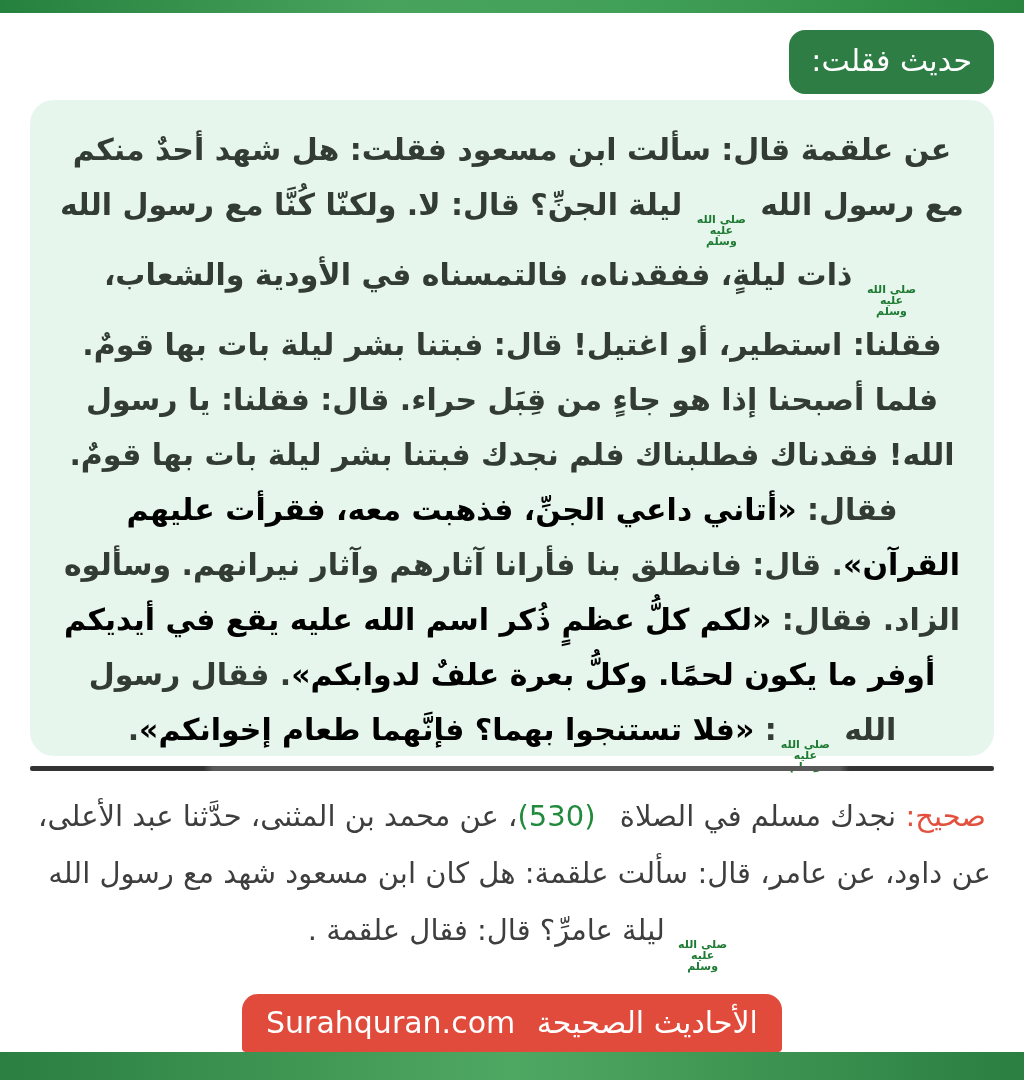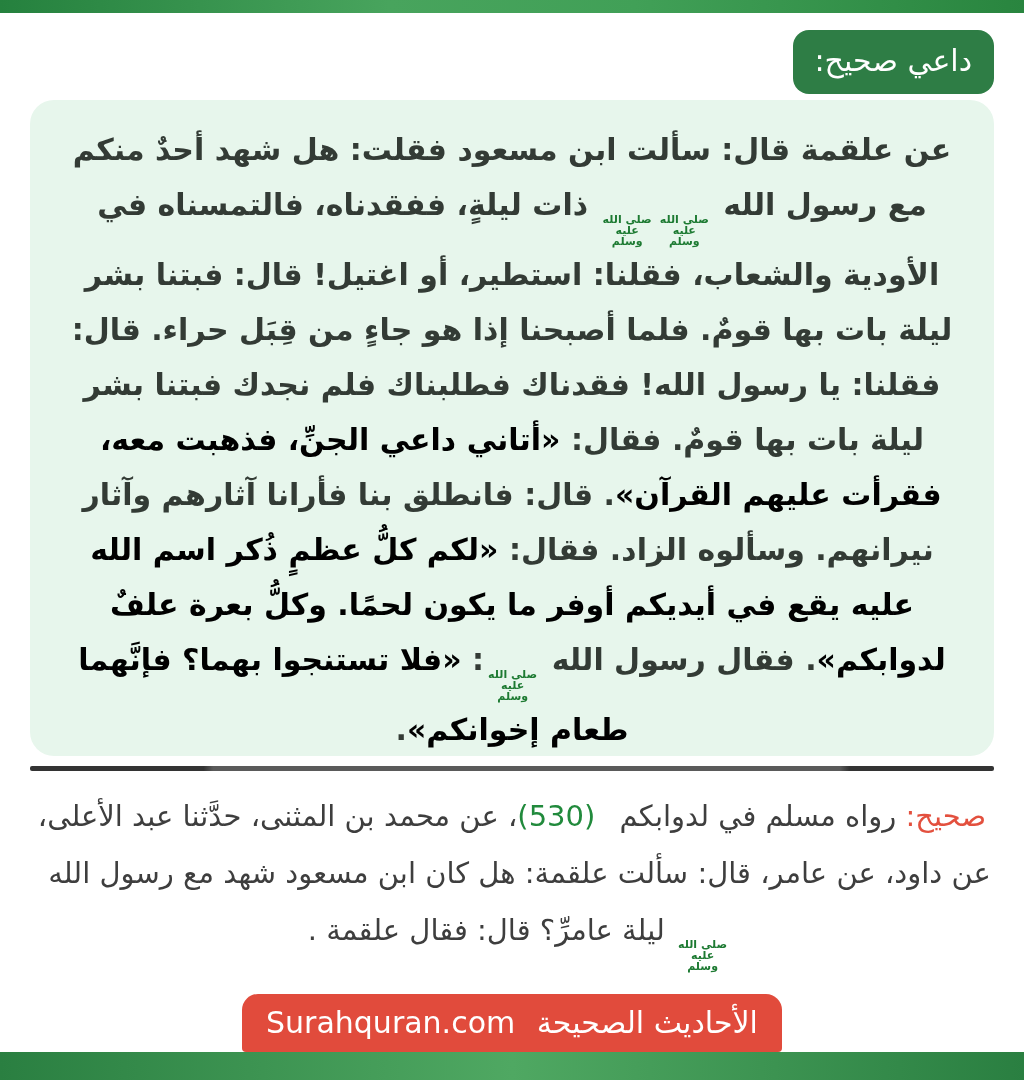--- a/index.html
+++ b/index.html
@@ -67,39 +67,39 @@
   }
   .site-button .lbl { margin:0 6px; }
 </style>
 </head>
 <body>
 
 <div class="page">
 
   <div class="top-bar"></div>
 
-  <div class="grade-badge">داعي صحيح:</div>
+  <div class="grade-badge">حديث فقلت:</div>
 
   <div class="hadith-box"><span class="seg-dark">عن علقمة قال: سألت ابن مسعود فقلت: هل شهد أحدٌ منكم مع رسول الله </span><span class="saw">
         <span class="saw-line">صلى الله</span>
         <span class="saw-line">عليه</span>
         <span class="saw-line">وسلم</span>
-      </span><span class="saw">
+      </span><span class="seg-dark"> ليلة الجنِّ؟ قال: لا. ولكنّا كُنَّا مع رسول الله </span><span class="saw">
         <span class="saw-line">صلى الله</span>
         <span class="saw-line">عليه</span>
         <span class="saw-line">وسلم</span>
       </span><span class="seg-dark"> ذات ليلةٍ، ففقدناه، فالتمسناه في الأودية والشعاب، فقلنا: استطير، أو اغتيل! قال: فبتنا بشر ليلة بات بها قومٌ. فلما أصبحنا إذا هو جاءٍ من قِبَل حراء. قال: فقلنا: يا رسول الله! فقدناك فطلبناك فلم نجدك فبتنا بشر ليلة بات بها قومٌ. فقال: </span><span class="seg-blue">«أتاني داعي الجنِّ، فذهبت معه، فقرأت عليهم القرآن»</span><span class="seg-dark">. قال: فانطلق بنا فأرانا آثارهم وآثار نيرانهم. وسألوه الزاد. فقال: </span><span class="seg-blue">«لكم كلُّ عظمٍ ذُكر اسم الله عليه يقع في أيديكم أوفر ما يكون لحمًا. وكلُّ بعرة علفٌ لدوابكم»</span><span class="seg-dark">. فقال رسول الله </span><span class="saw">
         <span class="saw-line">صلى الله</span>
         <span class="saw-line">عليه</span>
         <span class="saw-line">وسلم</span>
       </span><span class="seg-dark">: </span><span class="seg-blue">«فلا تستنجوا بهما؟ فإنَّهما طعام إخوانكم»</span><span class="seg-dark">.</span></div>
 
   <div class="divider"></div>
 
-  <div class="takhrij"><span class="seg-red">صحيح:</span><span class="seg-gray"> رواه مسلم في لدوابكم </span><span class="seg-green">(530)</span><span class="seg-gray">، عن محمد بن المثنى، حدَّثنا عبد الأعلى، عن داود، عن عامر، قال: سألت علقمة: هل كان ابن مسعود شهد مع رسول الله </span><span class="saw">
+  <div class="takhrij"><span class="seg-red">صحيح:</span><span class="seg-gray"> نجدك مسلم في الصلاة </span><span class="seg-green">(530)</span><span class="seg-gray">، عن محمد بن المثنى، حدَّثنا عبد الأعلى، عن داود، عن عامر، قال: سألت علقمة: هل كان ابن مسعود شهد مع رسول الله </span><span class="saw">
         <span class="saw-line">صلى الله</span>
         <span class="saw-line">عليه</span>
         <span class="saw-line">وسلم</span>
       </span><span class="seg-gray"> ليلة عامرِّ؟ قال: فقال علقمة .</span></div>
 
   <button class="site-button">
     <span class="lbl">الأحاديث الصحيحة</span>
     <span class="lbl">Surahquran.com</span>
   </button>
 

